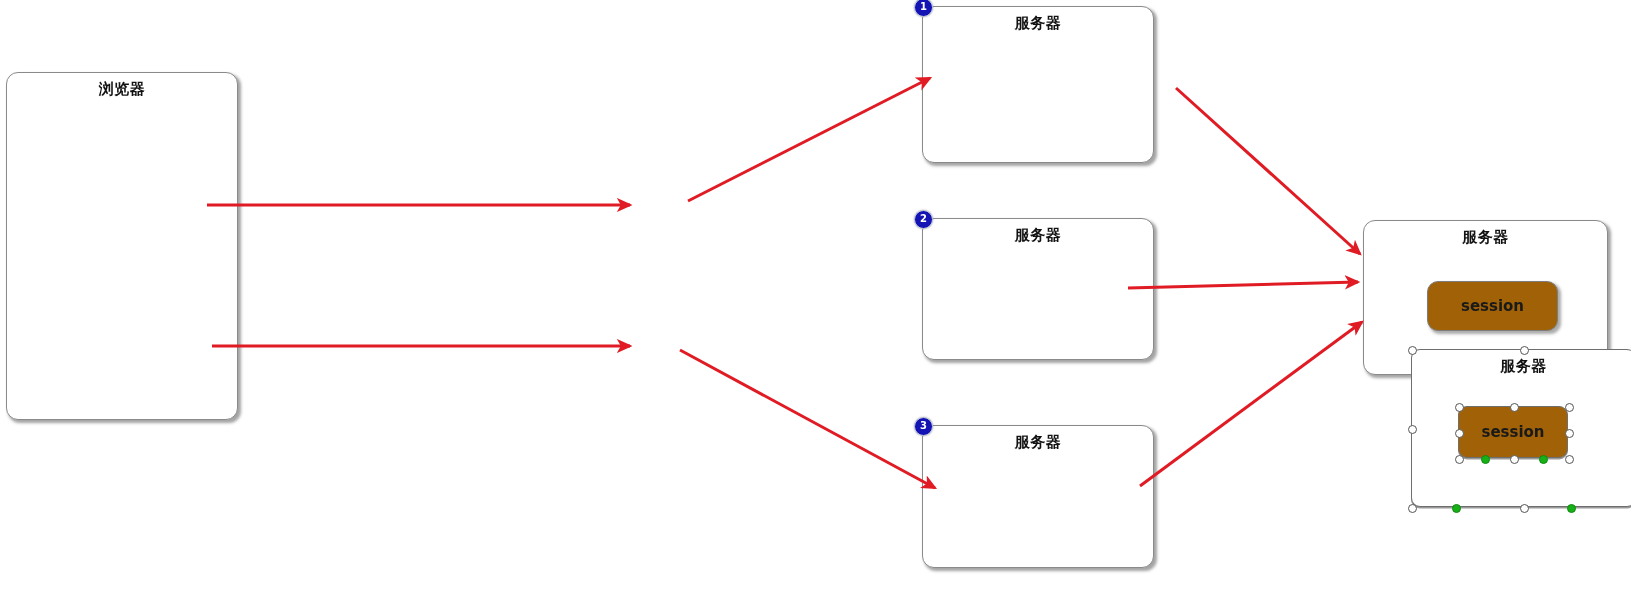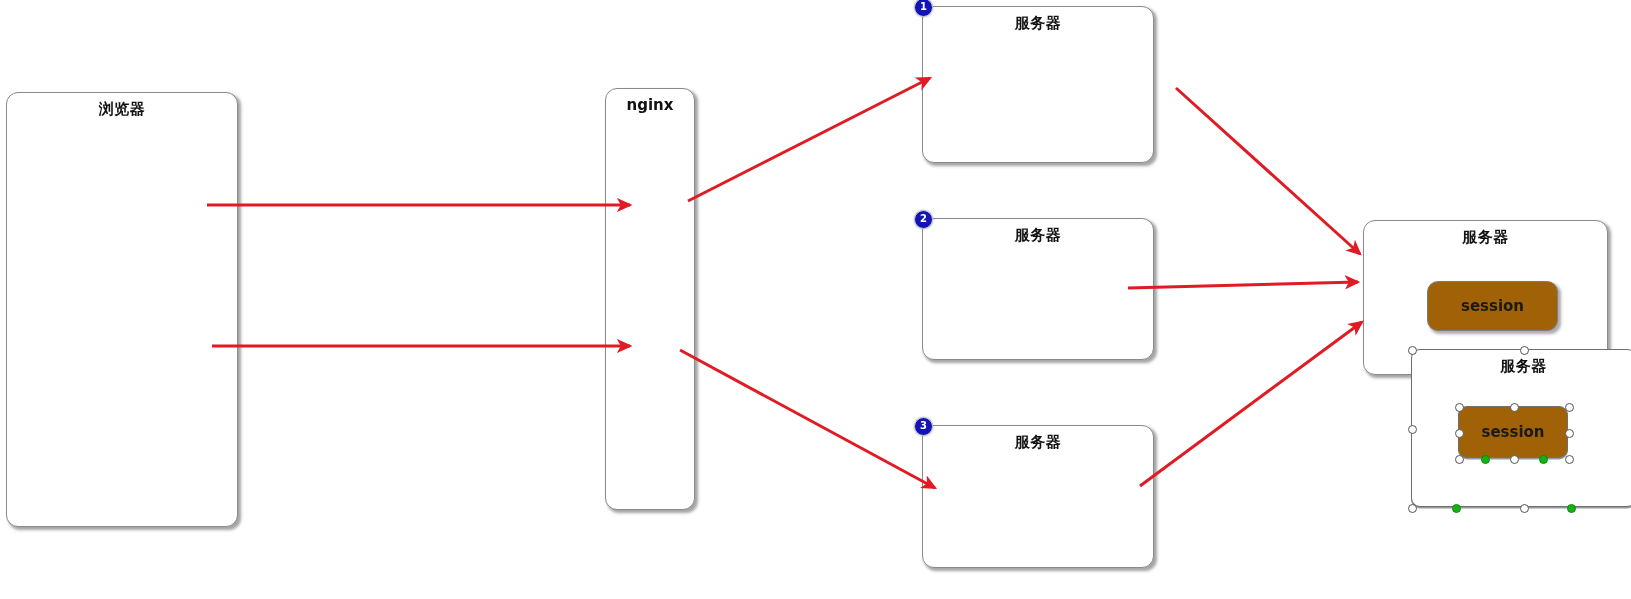--- a/index.html
+++ b/index.html
@@ -112,27 +112,24 @@
     height: 599px;
     z-index: 9;
     pointer-events: none;
   }
 </style>
 </head>
 <body>
 
 <div id="canvas">
 
-  <div class="node" id="n-browser" style="left: 6px; top: 92px; width: 232px; height: 435px;">
+  <div class="node" id="n-browser" style="left: 6px; top: 72px; width: 232px; height: 348px;">
     <div class="node-label">浏览器</div>
   </div>
 
-  <div class="node" id="n-nginx" style="left: 605px; top: 88px; width: 90px; height: 422px;">
-    <div class="node-label latin">nginx</div>
-  </div>
 
   <div class="node" id="n-b1" style="left: 922px; top: 6px; width: 232px; height: 157px;">
     <div class="node-label">服务器</div>
   </div>
   <div class="badge" id="badge-1" style="left: 914px; top: -2px;">1</div>
 
   <div class="node" id="n-b2" style="left: 922px; top: 218px; width: 232px; height: 142px;">
     <div class="node-label">服务器</div>
   </div>
   <div class="badge" id="badge-2" style="left: 914px; top: 210px;">2</div>

